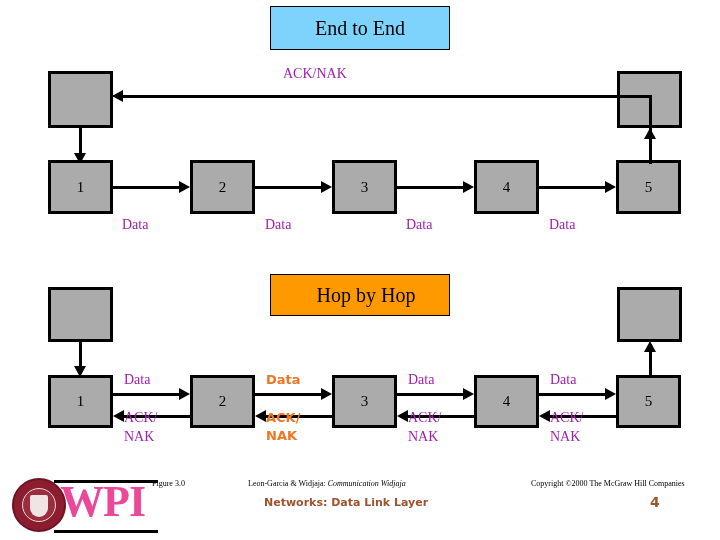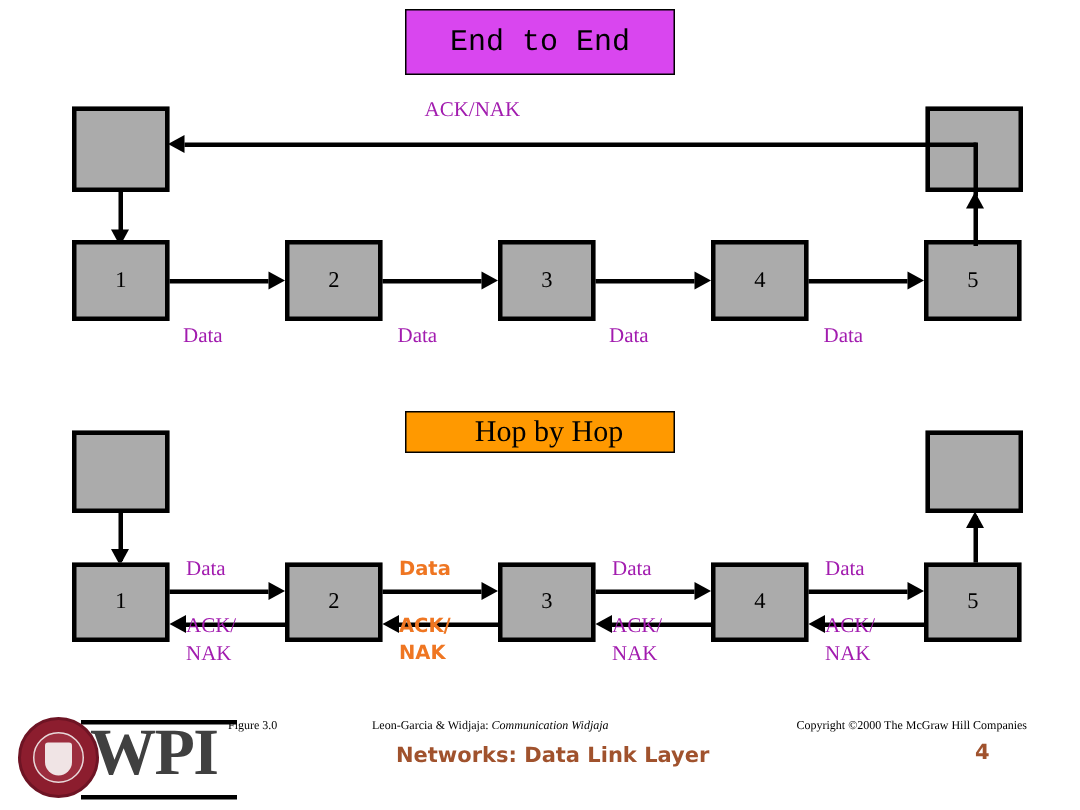--- a/index.html
+++ b/index.html
@@ -83,63 +83,63 @@
     position: absolute;
     border: 1px solid #000000;
     box-sizing: border-box;
     display: flex;
     align-items: center;
     justify-content: center;
     font-family: "Liberation Serif", serif;
     font-size: 20px;
     color: #000000;
   }
-  .titlebox.green { background: #d946ef; font-family: Liberation Mono, monospace; }
+  .titlebox.green { background: #7dd3fc; }
   .titlebox.orange { background: #ff9900; }
 
   
   .foot-text {
     position: absolute;
     font-family: "Liberation Serif", serif;
     font-size: 8px;
     color: #000000;
     white-space: nowrap;
   }
   .foot-italic { font-style: italic; }
   .foot-title {
+    position: absolute;
+    font-family: "DejaVu Sans", sans-serif;
+    font-size: 11px;
+    font-weight: bold;
+    color: #a0522d;
+    white-space: nowrap;
+  }
+  .foot-page {
     position: absolute;
     font-family: "DejaVu Sans", sans-serif;
     font-size: 14px;
     font-weight: bold;
     color: #a0522d;
-    white-space: nowrap;
-  }
-  .foot-page {
-    position: absolute;
-    font-family: "DejaVu Sans", sans-serif;
-    font-size: 14px;
-    font-weight: bold;
-    color: #a0522d;
   }
   .wpi {
     position: absolute;
     left: 8px;
     top: 474px;
     width: 150px;
     height: 62px;
   }
   .wpi-letters {
     position: absolute;
     left: 52px;
     top: 6px;
     font-family: "Liberation Serif", serif;
     font-weight: bold;
     font-size: 44px;
     letter-spacing: -1px;
-    color: #404040;
+    color: #ec4899;
     line-height: 1;
   }
   .wpi-rule {
     position: absolute;
     left: 46px;
     width: 104px;
     height: 3px;
     background: #000000;
   }
   .seal {
@@ -229,21 +229,21 @@
   <div class="arrow arrow-right" style="left:463px; top:181px;"></div>
   <div class="lbl" style="left:406px; top:216px;">Data</div>
 
   <div class="hline" style="left:539px; top:186px; width:66px;"></div>
   <div class="arrow arrow-right" style="left:605px; top:181px;"></div>
   <div class="lbl" style="left:549px; top:216px;">Data</div>
 
   <div class="vline" style="left:649px; top:131px; height:33px;"></div>
   <div class="arrow arrow-up" style="left:644px; top:128px;"></div>
 
-  <div class="titlebox orange" style="left:270px; top:274px; width:180px; height:28px;padding-left:12px;">
+  <div class="titlebox orange" style="left:270px; top:274px; width:180px; height:42px;padding-left:12px;">
     <span>Hop by Hop</span>
   </div>
 
   <div class="node" style="left:48px; top:287px; width:65px; height:55px;">
     <span></span>
   </div>
   <div class="vline" style="left:79px; top:342px; height:32px;"></div>
   <div class="arrow arrow-down" style="left:74px; top:366px;"></div>
 
   <div class="node" style="left:617px; top:287px; width:65px; height:55px;">

